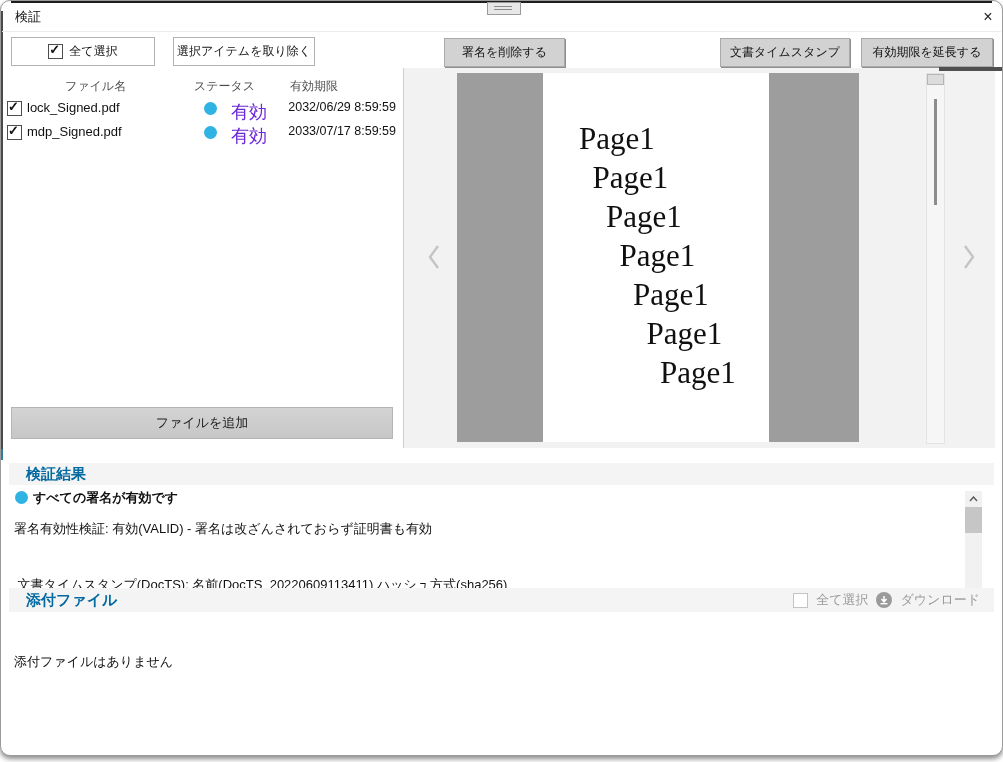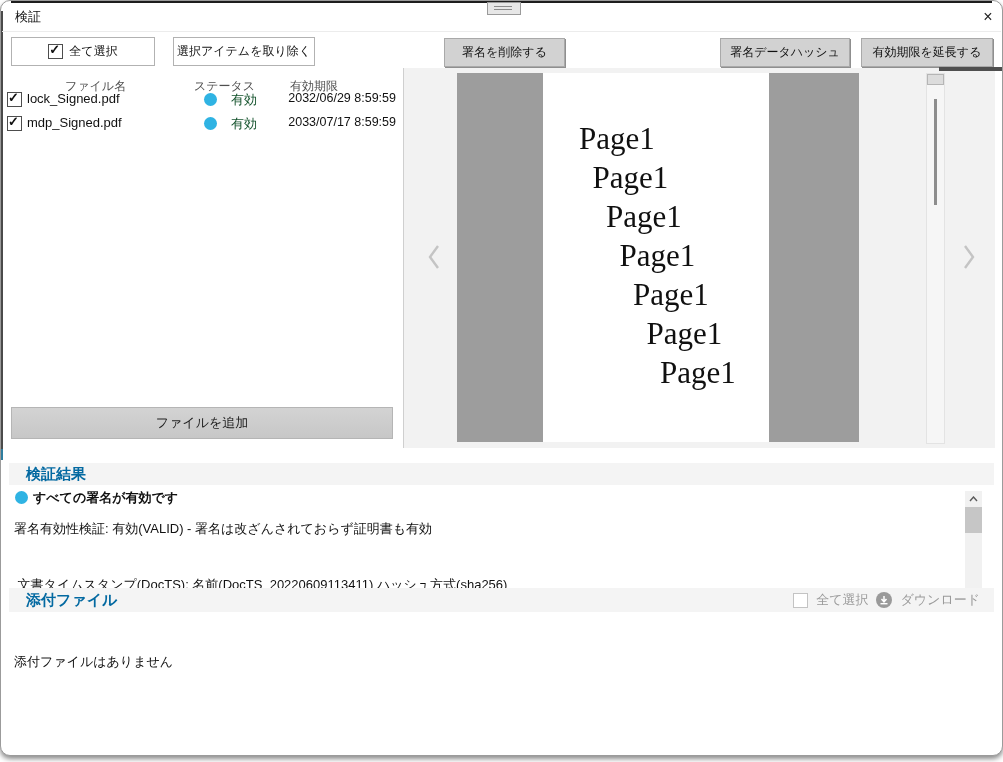--- a/index.html
+++ b/index.html
@@ -23,21 +23,21 @@
 
   .cb{display:inline-block;width:13px;height:13px;background:#fff;border:1px solid #4d4d4d;position:relative;flex:0 0 auto;}
   .cb.checked::after{content:"✓";position:absolute;left:0px;top:-3px;font-size:13px;font-weight:bold;color:#111;}
   .cb.disabled{border-color:#c3c3c3;}
 
   .col-head{font-size:12px;color:#4f4f4f;}
   .file-row{position:absolute;left:2px;width:396px;height:24px;}
   .file-row .cb{position:absolute;left:4px;top:5px;}
   .file-row .fname{position:absolute;left:24px;top:4px;font-size:13px;color:#111;}
   .file-row .dot{position:absolute;left:201px;top:6px;width:13px;height:13px;border-radius:50%;background:var(--status-blue,#2fb3e3);}
-  .file-row .fstatus{position:absolute;left:228px;top:4px;font-size:13px;color:#14532d;}
+  .file-row .fstatus{position:absolute;left:228px;top:4px;font-size:18px;color:#6d28d9;}
   .file-row .fdate{position:absolute;left:265px;top:4px;width:128px;text-align:right;font-size:12.5px;color:#111;}
 
   .add-btn{left:10px;top:406px;width:380px;height:30px;background:linear-gradient(#d3d3d3,#c7c7c7);
            border:1px solid #b5b5b5;font-size:13px;color:#222;display:flex;align-items:center;justify-content:center;}
 
   .preview{left:402px;top:67px;width:591px;height:380px;background:#f2f2f2;border-left:1px solid #cfcfcf;overflow:hidden;}
   .gcol{position:absolute;top:5px;height:369px;background:#9d9d9d;}
   .page{position:absolute;left:139px;top:5px;width:226px;height:369px;background:#fff;overflow:hidden;}
   .pline{position:absolute;font-family:"Liberation Serif",serif;font-size:31px;color:#101010;white-space:nowrap;}
   .pv-scroll{position:absolute;left:522px;top:5px;width:17px;height:369px;background:#f6f6f6;border:1px solid #e3e3e3;}
@@ -76,27 +76,27 @@
     <div class="abs close-btn">×</div>
     <div class="abs titlebar-line"></div>
 
     <div class="abs white-btn" style="left:10px;top:36px;width:142px;height:27px;">
       <span class="cb checked"></span>
       <span>全て選択</span>
     </div>
     <div class="abs white-btn" style="left:172px;top:36px;width:140px;height:27px;">選択アイテムを取り除く</div>
 
     <div class="abs gray-btn" style="left:443px;top:37px;width:119px;height:27px;">署名を削除する</div>
-    <div class="abs gray-btn" style="left:719px;top:37px;width:128px;height:27px;">署名データハッシュ</div>
+    <div class="abs gray-btn" style="left:719px;top:37px;width:128px;height:27px;">文書タイムスタンプ</div>
     <div class="abs gray-btn" style="left:860px;top:37px;width:130px;height:27px;">有効期限を延長する</div>
 
     <div class="abs col-head" style="left:64px;top:77px;">ファイル名</div>
     <div class="abs col-head" style="left:193px;top:77px;">ステータス</div>
     <div class="abs col-head" style="left:289px;top:77px;">有効期限</div>
-    <div class="abs" style="left:0;top:86px;width:400px;height:300px;">
+    <div class="abs" style="left:0;top:95px;width:400px;height:300px;">
         <div class="file-row" style="top: 0px;">
           <span class="cb checked"></span>
           <span class="fname">lock_Signed.pdf</span>
           <span class="dot"></span>
           <span class="fstatus">有効</span>
           <span class="fdate">2032/06/29 8:59:59</span>
         </div>
         <div class="file-row" style="top: 24px;">
           <span class="cb checked"></span>
           <span class="fname">mdp_Signed.pdf</span>

